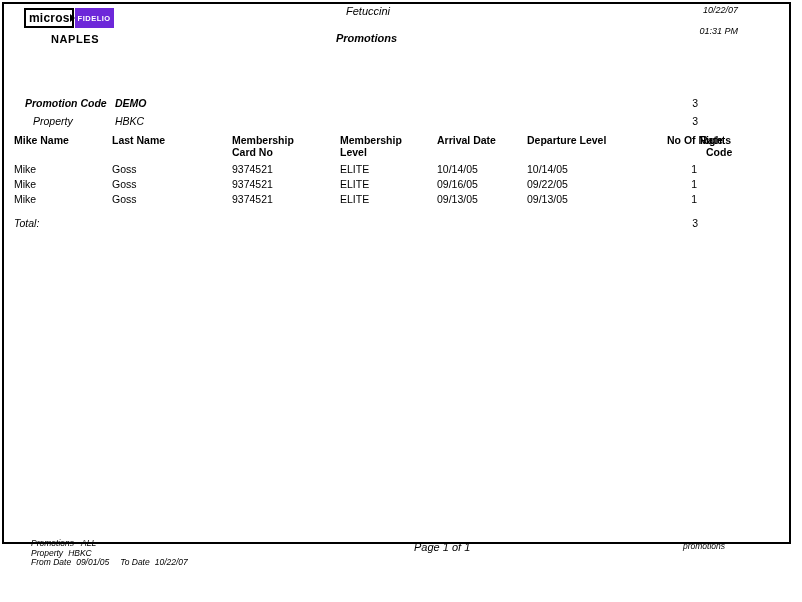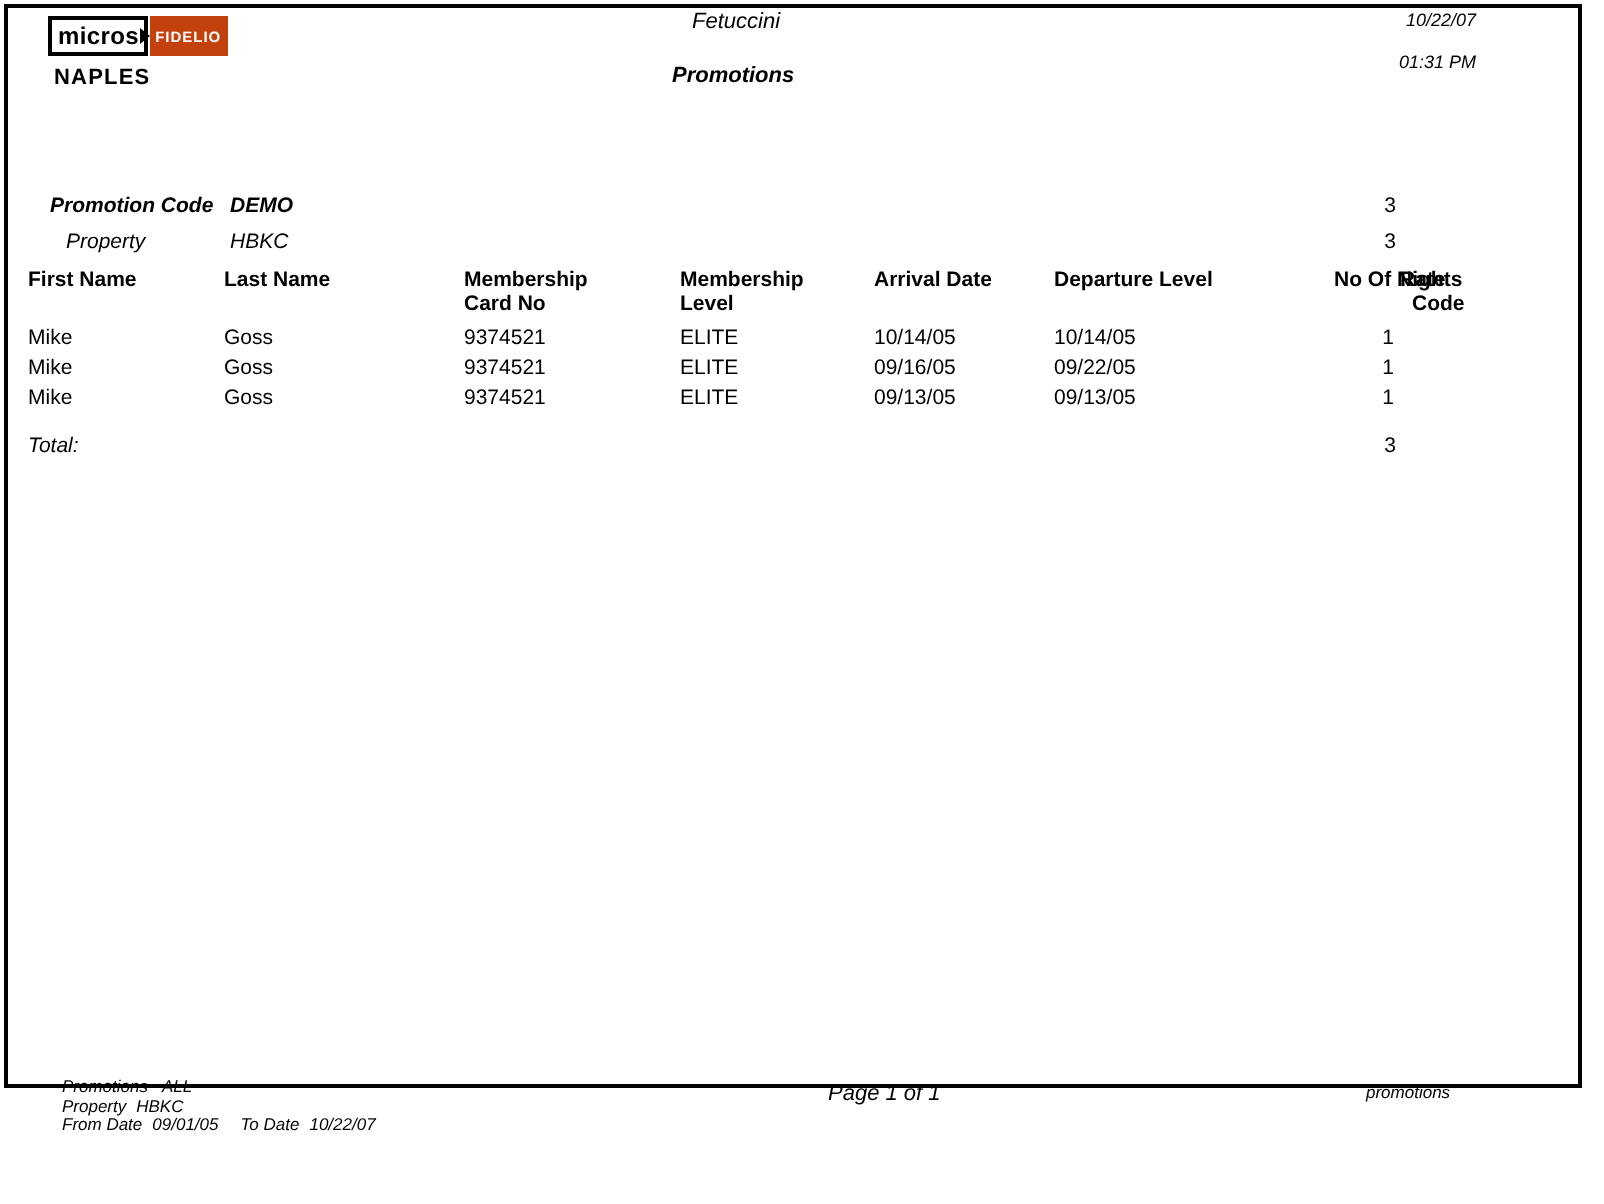--- a/index.html
+++ b/index.html
@@ -16,24 +16,24 @@
   .logo { position:absolute; left:20px; top:4px; display:inline-flex; align-items:stretch; height:20px; }
   .logo-micros {
     background:#fff; border:2px solid #000; color:#000; font-weight:bold;
     font-size:12px; padding:0 2px 0 3px; display:flex; align-items:center; letter-spacing:0.2px;
   }
   .logo-arrow {
     width:0; height:0; border-top:4px solid transparent; border-bottom:4px solid transparent;
     border-left:5px solid #000; align-self:center; margin-left:-4px; position:relative; z-index:2;
   }
   .logo-fidelio {
-    background:#c2410c; color:#fff; font-weight:bold; font-size:7.5px; letter-spacing:0.5px;
+    background:#6d28d9; color:#fff; font-weight:bold; font-size:7.5px; letter-spacing:0.5px;
     padding:0 3px; display:flex; align-items:center;text-align:center;
   }
-  .property-name { position:absolute; left:23px; top:29px; font-weight:bold; font-size:11px; letter-spacing:0.6px; }
+  .property-name { position:absolute; left:47px; top:29px; font-weight:bold; font-size:11px; letter-spacing:0.6px; }
   .company-name { position:absolute; left:342px; top:1px; font-style:italic; font-size:11px; }
   .report-title { position:absolute; left:332px; top:28px; font-style:italic; font-weight:bold; font-size:11px; }
   .header-dates { position:absolute; right:51px; top:1px; text-align:right; font-style:italic; font-size:9px; line-height:11px; }
   .header-dates .time { margin-top:10px; }
 
   
   .sum-row { position:absolute; left:0; right:0; height:13px; font-size:10.5px; }
   .sum-row.r1 { top:93px; }
   .sum-row.r2 { top:111px; }
   .sum-label-1, .sum-value-1 { font-style:italic; font-weight:bold; }
@@ -97,21 +97,21 @@
     <span class="sum-count">3</span>
   </div>
   <div class="sum-row r2">
     <span class="sum-label-2">Property</span>
     <span class="sum-value sum-value-2">HBKC</span>
     <span class="sum-count">3</span>
   </div>
 
   <div class="report-table">
     <div class="thead">
-      <span class="th">First Name</span>
+      <span class="th">Mike Name</span>
       <span class="th">Last Name</span>
       <span class="th">
         <span class="l1">Membership</span>
         <span class="l2">Card No</span>
       </span>
       <span class="th">
         <span class="l1">Membership</span>
         <span class="l2">Level</span>
       </span>
       <span class="th">Arrival Date</span>

